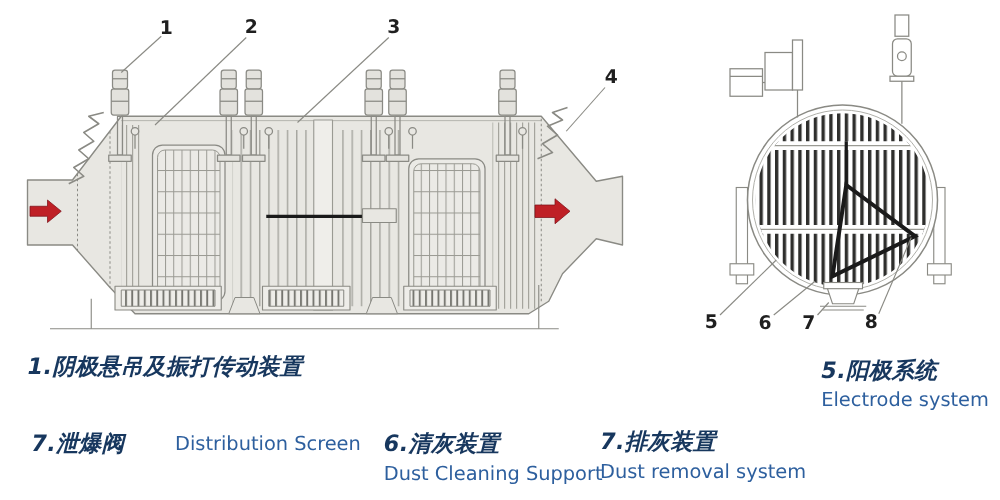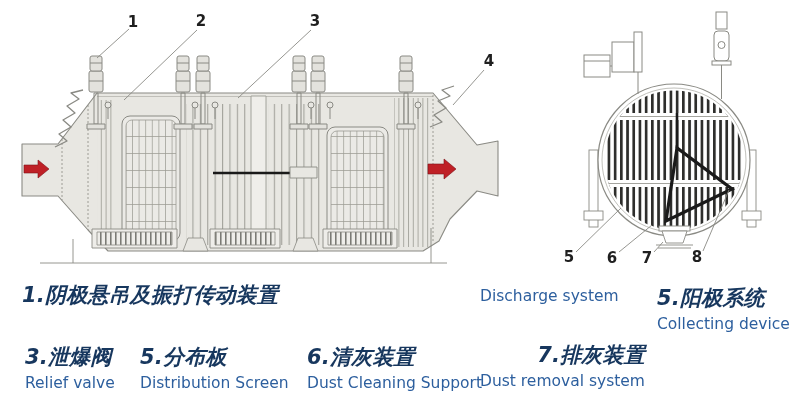--- a/index.html
+++ b/index.html
@@ -1,21 +1,21 @@
 <!DOCTYPE html>
 <html><head>
 <meta charset="utf-8">
 <style>
   html,body{margin:0;padding:0;background:#ffffff;}
   #canvas{position:relative;width:800px;height:400px;background:#ffffff;overflow:hidden;
           font-family:"DejaVu Sans","Liberation Sans",sans-serif;}
   #drawing{position:absolute;left:0;top:0;}
   .legend-item{position:absolute;white-space:nowrap;}
   .legend-zh{font-family:"DejaVu Sans","Liberation Sans",sans-serif;
-             font-weight:bold;font-style:italic;font-size:21px;color:#17375e;letter-spacing:0.2px;}
+             font-weight:bold;font-style:italic;font-size:18px;color:#17375e;letter-spacing:0.2px;}
   .legend-en{font-family:"DejaVu Sans","Liberation Sans",sans-serif;
              font-size:15.5px;color:#2d5f9e;margin-top:3px;}
   .callout-num{font-family:"DejaVu Sans","Liberation Sans",sans-serif;
                font-weight:bold;font-size:15px;fill:#1f1f1f;}
 </style>
 </head>
 <body>
 
 <div id="canvas">
 
@@ -230,42 +230,39 @@
   </g>
 </svg>
 
 <div>
 
   <div class="legend-item" style="left:22px;top:281px;">
     <div class="legend-zh">1.阴极悬吊及振打传动装置</div>
   </div>
 
   <div class="legend-item" style="left:480px;top:284px;">
-    <div class="legend-en">Discharge system</div>
   </div>
 
   <div class="legend-item" style="left:657px;top:284px;">
     <div class="legend-zh">5.阳极系统</div>
-    <div class="legend-en">Collecting device</div>
+    <div class="legend-en">Electrode system</div>
   </div>
 
   <div class="legend-item" style="left:25px;top:343px;">
-    <div class="legend-zh">3.泄爆阀</div>
-    <div class="legend-en">Relief valve</div>
+    <div class="legend-zh">7.泄爆阀</div>
   </div>
 
   <div class="legend-item" style="left:140px;top:343px;">
-    <div class="legend-zh">5.分布板</div>
     <div class="legend-en">Distribution Screen</div>
   </div>
 
   <div class="legend-item" style="left:307px;top:343px;">
     <div class="legend-zh">6.清灰装置</div>
     <div class="legend-en">Dust Cleaning Support</div>
   </div>
 
-  <div class="legend-item" style="left:480px;top:341px;text-align:right;">
+  <div class="legend-item" style="left:480px;top:341px;">
     <div class="legend-zh">7.排灰装置</div>
     <div class="legend-en">Dust removal system</div>
   </div>
 
 </div>
 </div>
 
 </body></html>

